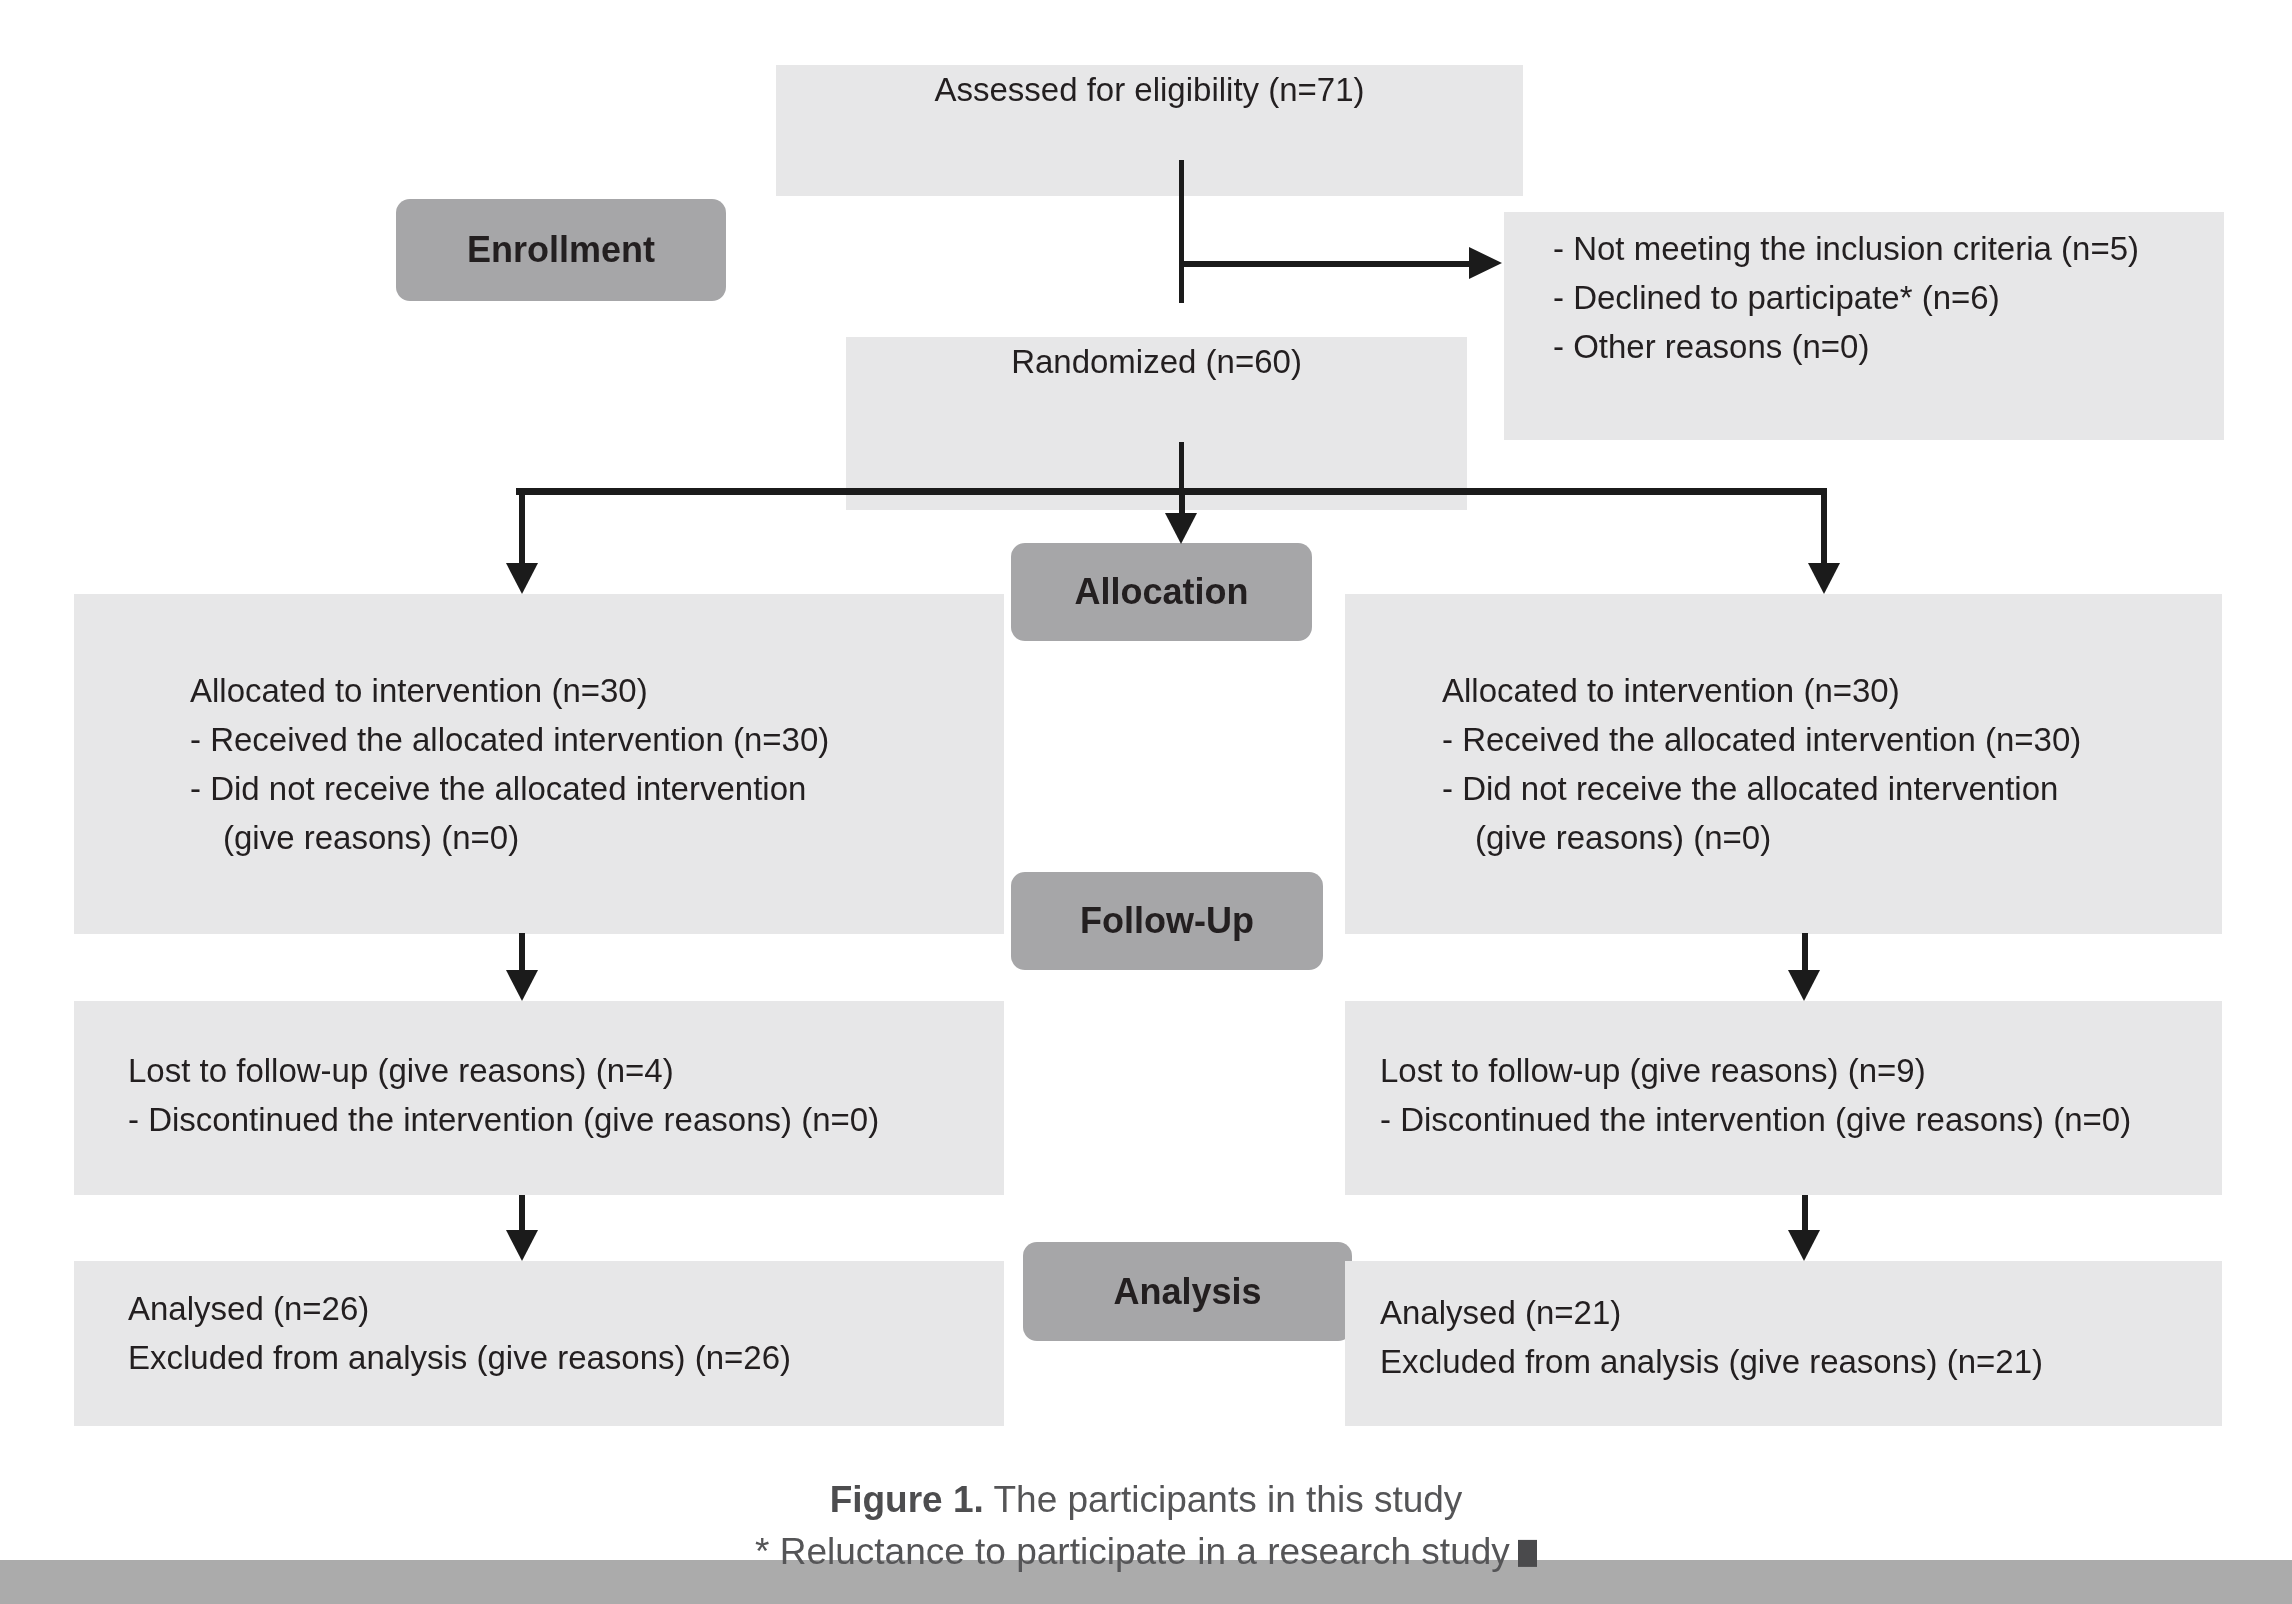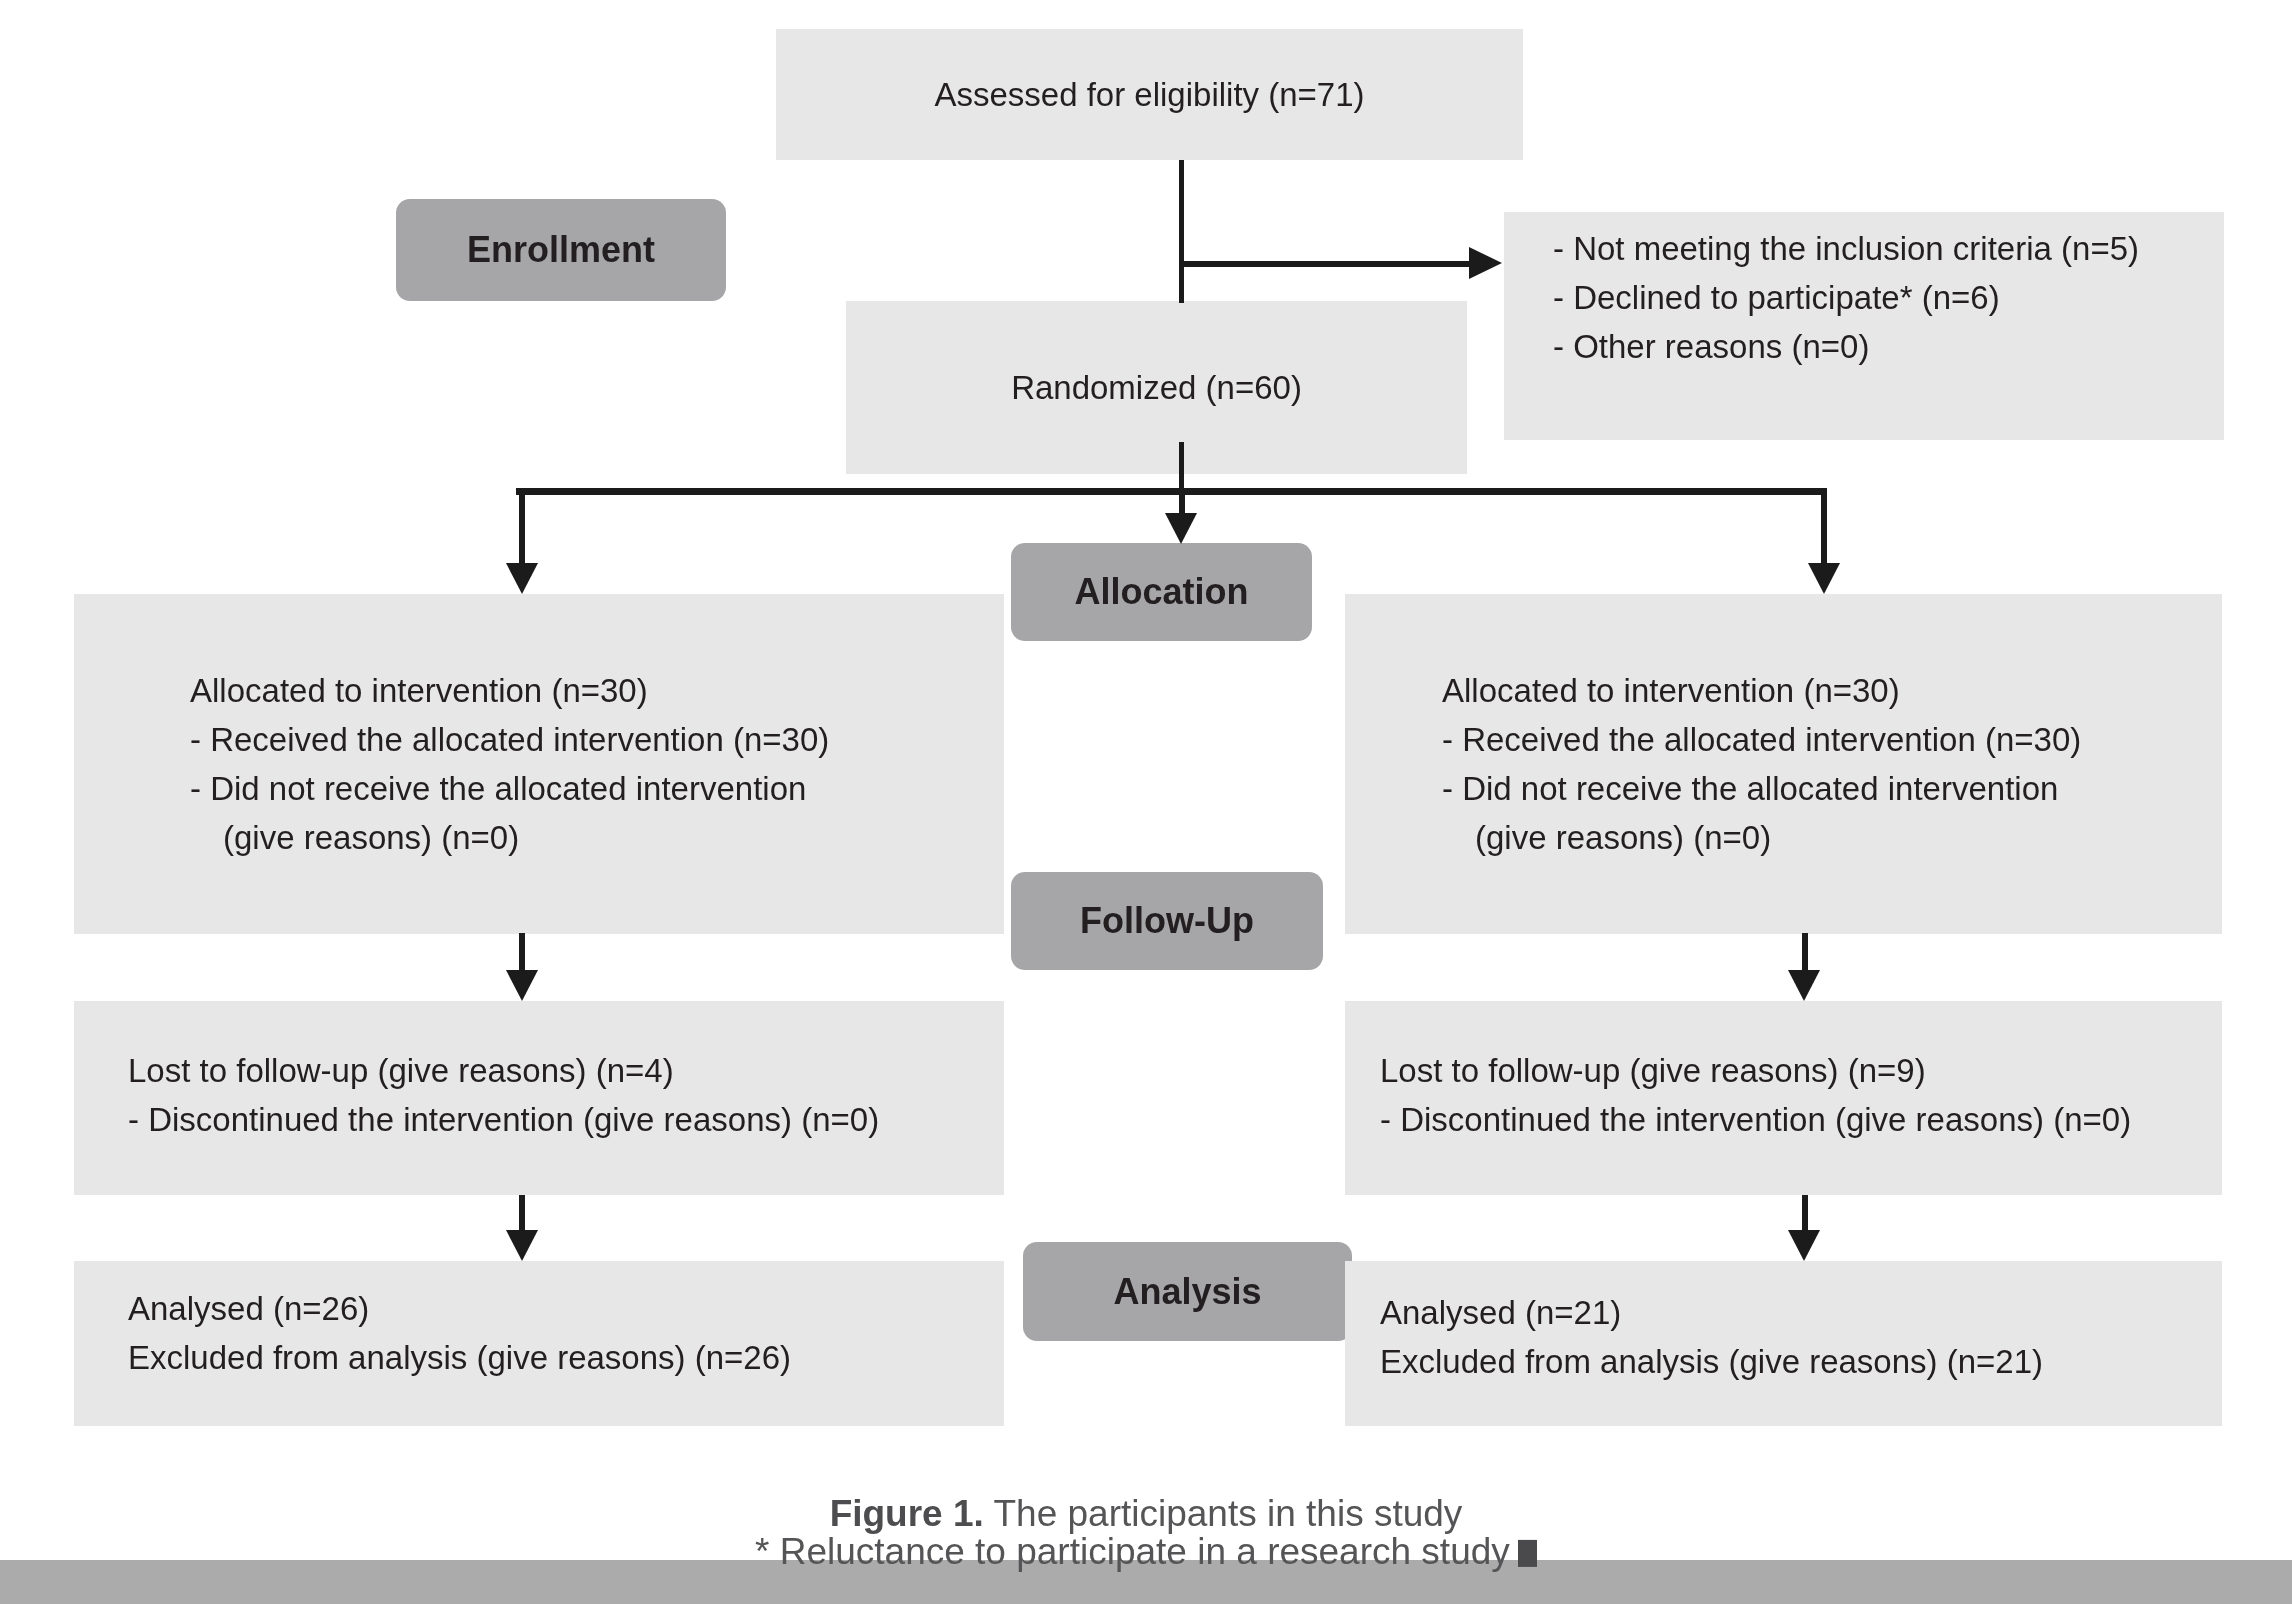--- a/index.html
+++ b/index.html
@@ -10,21 +10,21 @@
     font-family:"Liberation Sans","DejaVu Sans",sans-serif;
     color:#231f20;
     overflow:hidden;
   }
   .box{
     position:absolute;
     background:#e7e7e8;
     font-size:33px;
     z-index:1;
   }
-  .box.center{display:flex;align-items:center;justify-content:center;text-align:center;}
+  .box.center{display:flex;justify-content:center;text-align:center;margin-top:36px;}
   .box .line{line-height:49px;white-space:nowrap;}
   .box .line.indent{padding-left:33px;}
   .stage{
     position:absolute;
     background:#a6a6a8;
     display:flex;align-items:center;justify-content:center;
     font-weight:bold;font-size:36px;color:#231f20;
     z-index:1;
     border-radius:14px;
   }
@@ -146,21 +146,21 @@
   <div class="box" style="left:74px;top:1261px;width:930px;height:165px;padding:23px 0 0 54px;box-sizing:border-box;">
     <div class="line">Analysed (n=26)</div>
     <div class="line">Excluded from analysis (give reasons) (n=26)</div>
   </div>
 
   <div class="box" style="left:1345px;top:1261px;width:877px;height:165px;padding:27px 0 0 35px;box-sizing:border-box;">
     <div class="line">Analysed (n=21)</div>
     <div class="line">Excluded from analysis (give reasons) (n=21)</div>
   </div>
 
-  <div class="caption-line" style="top:1477px;margin-top:14px;">
+  <div class="caption-line" style="top:1477px;">
     <span class="fig-label">Figure 1.</span><span> The participants in this study</span>
   </div>
   <div class="caption-line" style="top:1529px;">
     <span>* Reluctance to participate in a research study</span><span class="cursor-block"></span>
   </div>
 
   <div class="bottom-band"></div>
 
 </div>
 

